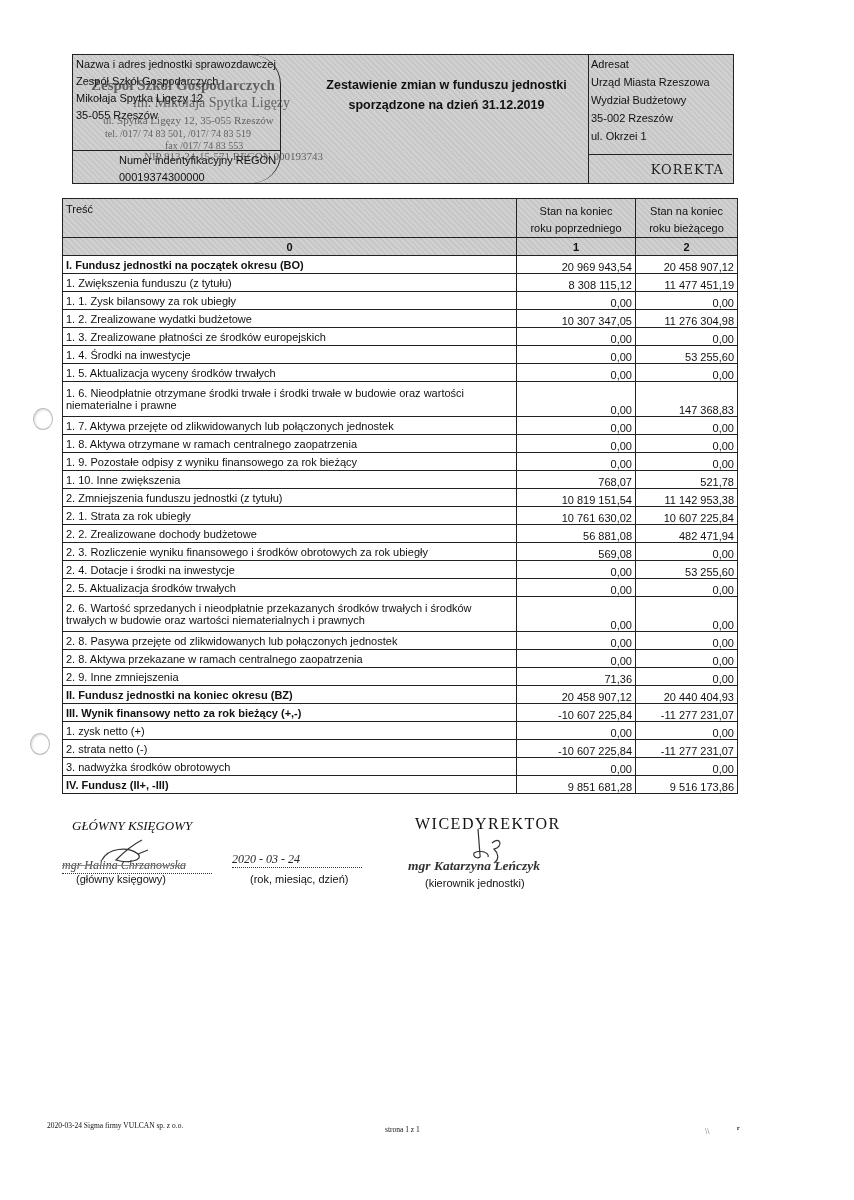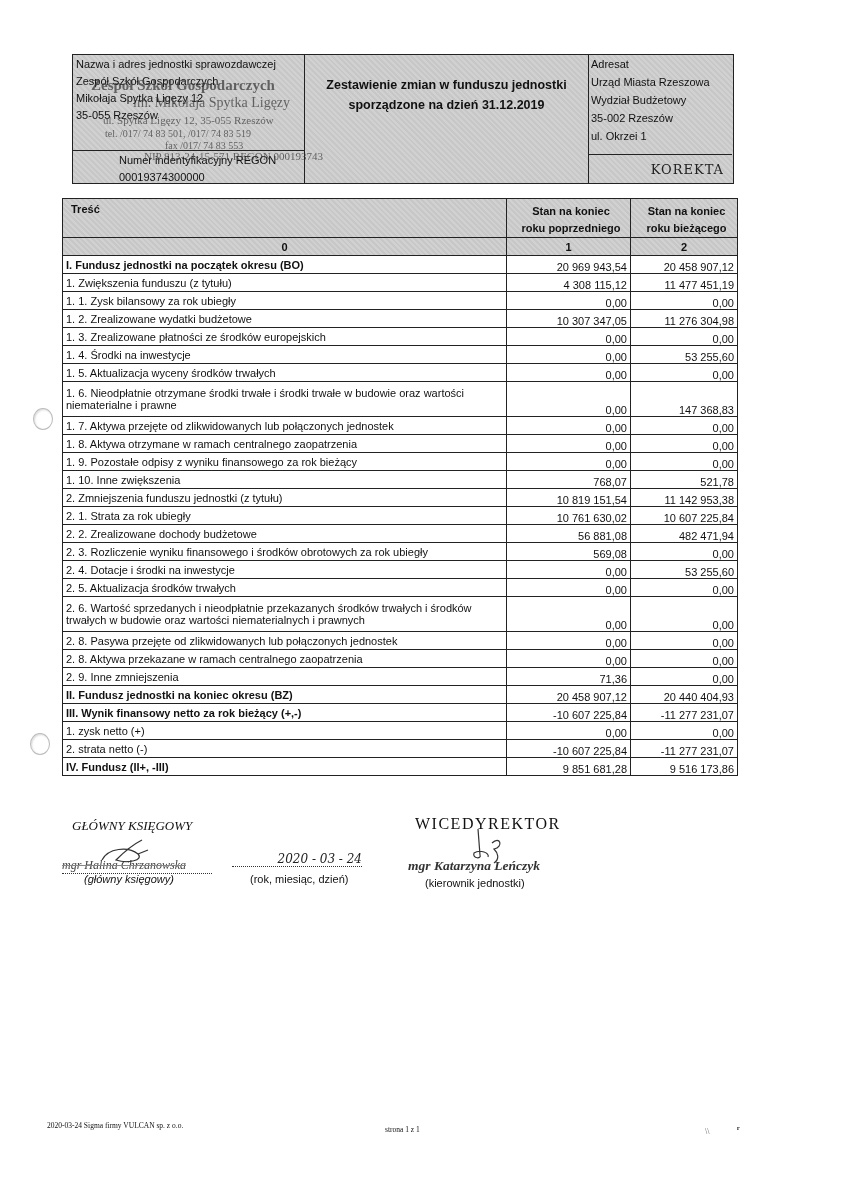--- a/index.html
+++ b/index.html
@@ -4,33 +4,33 @@
 <style>
   html, body { margin:0; padding:0; }
   body {
     width:854px; height:1200px; background:#ffffff; position:relative; overflow:hidden;
     font-family:"Liberation Sans", sans-serif; color:#111;
   }
   .gray { background:#cfcfcf; background-image:
       repeating-linear-gradient(45deg, rgba(0,0,0,0.04) 0 2px, rgba(255,255,255,0.05) 2px 4px); }
   
   .hdr { position:absolute; left:72px; top:54px; width:662px; height:130px; border:1.5px solid #222; box-sizing:border-box; }
-  .hdr .left { position:absolute; left:0; top:0; width:232px; height:100%; border-right:1.5px solid #222; box-sizing:border-box; font-size:11px; line-height:17px; }
+  .hdr .left { position:absolute; left:0; top:0; width:208px; height:100%; border-right:1.5px solid #222; box-sizing:border-box; font-size:11px; line-height:17px;border-radius:29px; }
   .hdr .left .addr { height:96px; border-bottom:1.5px solid #222; padding:1px 3px; box-sizing:border-box; position:relative; }
   .hdr .left .regon { padding:1px 3px; position:relative;margin-left:43px; }
   .stamp { position:absolute; font-family:"Liberation Serif", serif; color:#333; opacity:0.7; }
   .hdr .mid { position:absolute; left:232px; top:0; width:284px; height:100%; border-right:1.5px solid #222; box-sizing:border-box; text-align:center; font-weight:bold; font-size:12.5px; line-height:20px; padding-top:20px; }
   .hdr .right { position:absolute; left:516px; top:0; width:143px; height:100%; font-size:11px; line-height:18px; }
   .hdr .right .adr { height:100px; border-bottom:1.5px solid #222; padding:0 2px; box-sizing:border-box; }
   .hdr .right .corr { font-family:"DejaVu Serif", serif; font-size:13px; text-align:right; padding:6px 8px 0 0; color:#222; letter-spacing:1px; }
 
   
   table.fund { position:absolute; left:62px; top:198px; width:676px; border-collapse:collapse; font-size:11px; }
   table.fund td, table.fund th { border:1.3px solid #222; padding:0 3px; height:17px; }
-  table.fund th { font-weight:bold;padding-left:8px; }
+  table.fund th { font-weight:normal; }
   table.fund th.c0 { text-align:left; vertical-align:top; padding-top:4px; }
   table.fund .num { text-align:right; vertical-align:bottom; white-space:nowrap; width:112px;margin-top:44px; }
   table.fund .num2 { width:95px; }
   table.fund .idx { text-align:center; font-weight:bold; }
   table.fund tr.bold td.label { font-weight:bold; }
   table.fund tr.tall td { height:34px; }
   table.fund th.hcol { text-align:center; font-size:11px; line-height:17px; }
 
   
   .sig { position:absolute; font-size:11px; }
@@ -106,21 +106,21 @@
     </tr>
   </thead>
   <tbody id="rows">
       <tr class="bold">
         <td class="label">I. Fundusz jednostki na początek okresu (BO)</td>
         <td class="num">20 969 943,54</td>
         <td class="num num2">20 458 907,12</td>
       </tr>
       <tr>
         <td class="label">1. Zwiększenia funduszu (z tytułu)</td>
-        <td class="num">4 308 115,12</td>
+        <td class="num">8 308 115,12</td>
         <td class="num num2">11 477 451,19</td>
       </tr>
       <tr>
         <td class="label">1. 1. Zysk bilansowy za rok ubiegły</td>
         <td class="num">0,00</td>
         <td class="num num2">0,00</td>
       </tr>
       <tr>
         <td class="label">1. 2. Zrealizowane wydatki budżetowe</td>
         <td class="num">10 307 347,05</td>
@@ -228,37 +228,42 @@
       </tr>
       <tr>
         <td class="label">1. zysk netto (+)</td>
         <td class="num">0,00</td>
         <td class="num num2">0,00</td>
       </tr>
       <tr>
         <td class="label">2. strata netto (-)</td>
         <td class="num">-10 607 225,84</td>
         <td class="num num2">-11 277 231,07</td>
+      </tr>
+      <tr>
+        <td class="label">3. nadwyżka środków obrotowych</td>
+        <td class="num">0,00</td>
+        <td class="num num2">0,00</td>
       </tr>
       <tr class="bold">
         <td class="label">IV. Fundusz (II+, -III)</td>
         <td class="num">9 851 681,28</td>
         <td class="num num2">9 516 173,86</td>
       </tr>
     </tbody>
 </table>
 
 <div class="sig sig-title" style="left:72px; top:818px;">GŁÓWNY KSIĘGOWY</div>
 <div class="sig sig-name dotted" style="left:62px; top:858px; width:150px; text-decoration:line-through; text-decoration-color:#888;">mgr Halina Chrzanowska</div>
 <svg style="position:absolute; left:98px; top:838px;" width="60" height="30" viewBox="0 0 60 30">
   <path d="M4 22 C 10 10, 30 8, 40 16 C 46 22, 30 26, 18 22 C 30 10, 40 4, 44 2 M40 16 L 50 12" stroke="#333" stroke-width="1.2" fill="none"></path>
 </svg>
-<div class="sig" style="left:84px; top:873px;font-style:italic;">(główny księgowy)</div>
-
-<div class="sig hand dotted" style="left:232px; top:852px; width:130px; text-align:right;">2020 - 03 - 24</div>
+<div class="sig" style="left:76px; top:873px;">(główny księgowy)</div>
+
+<div class="sig hand dotted" style="left:232px; top:852px; width:130px; text-align:left;font-family:Liberation Serif, serif;">2020 - 03 - 24</div>
 <div class="sig" style="left:250px; top:873px;">(rok, miesiąc, dzień)</div>
 
 <div class="sig vicedir" style="left:415px; top:815px;">WICEDYREKTOR</div>
 <svg style="position:absolute; left:470px; top:825px;" width="40" height="40" viewBox="0 0 40 40">
   <path d="M8 4 L 10 30 C 12 34, 2 34, 4 28 C 10 24, 20 28, 18 32 M22 18 C 30 10, 34 22, 24 24 C 28 28, 30 34, 24 38" stroke="#333" stroke-width="1.2" fill="none"></path>
 </svg>
 <div class="sig sig-name" style="left:408px; top:858px; font-size:13.5px; font-weight:bold; color:#333;">mgr Katarzyna Leńczyk</div>
 <div class="sig" style="left:425px; top:877px;">(kierownik jednostki)</div>
 
 <div class="footer" style="left:47px;">2020-03-24  Sigma firmy VULCAN sp. z o.o.</div>

